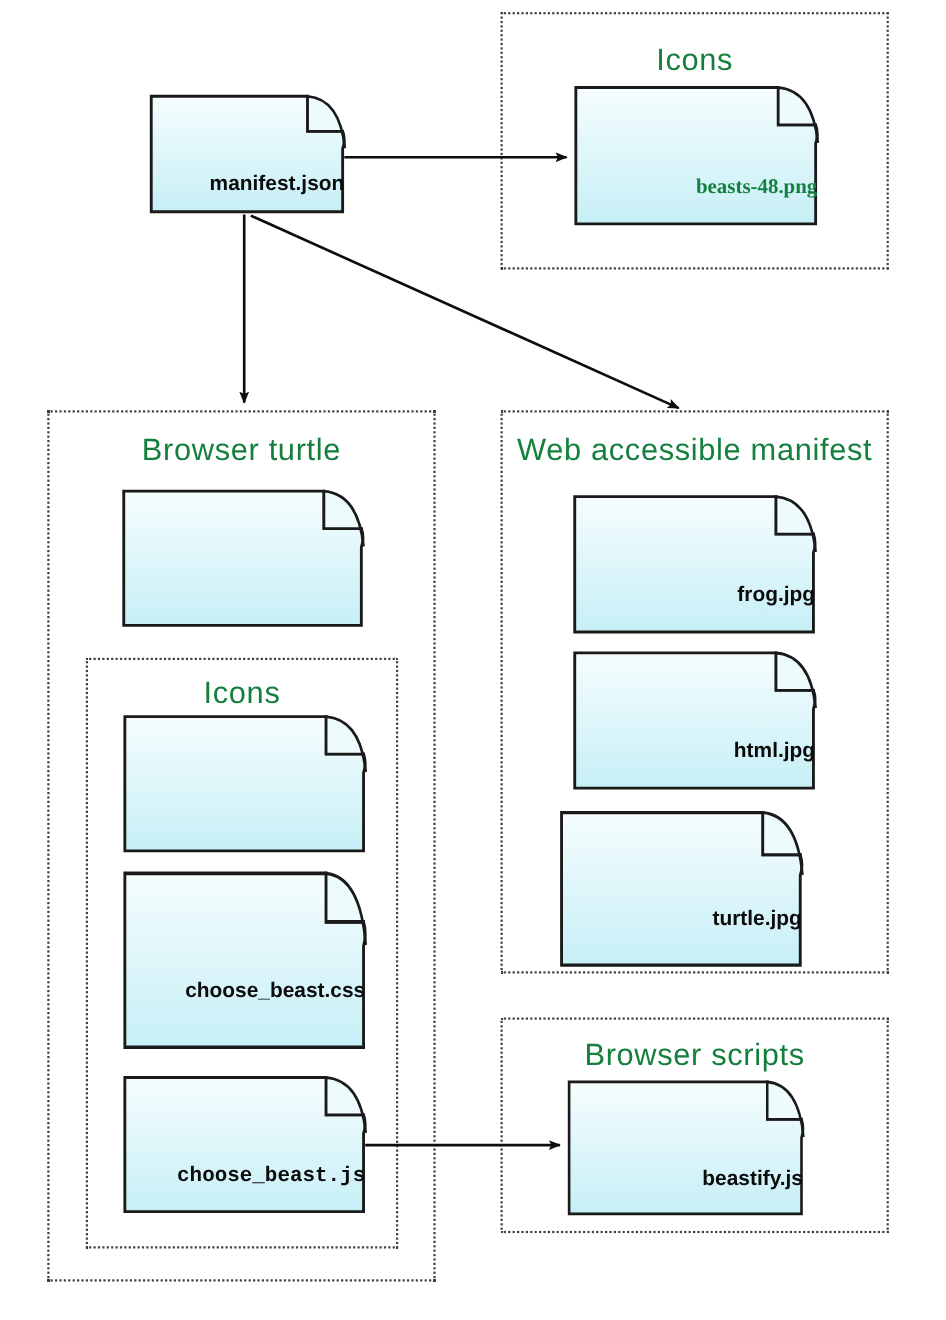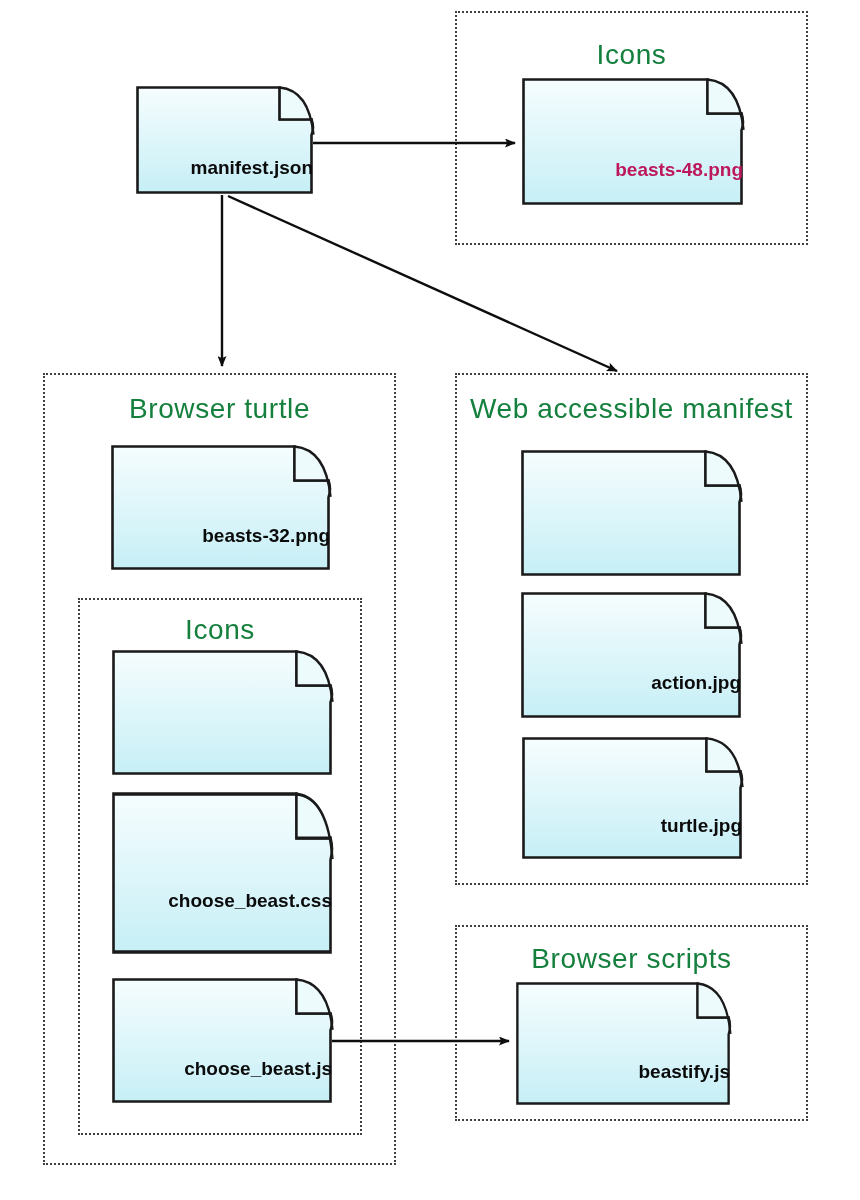--- a/index.html
+++ b/index.html
@@ -115,34 +115,33 @@
         <svg viewBox="0 0 221 127" preserveAspectRatio="none">
           <defs>
             <linearGradient id="grad-beasts-48-png" x1="0" y1="0" x2="0" y2="1">
               <stop offset="0%" stop-color="#f6fdfe"></stop>
               <stop offset="100%" stop-color="#c6eff6"></stop>
             </linearGradient>
           </defs>
           <path d="M1.5,1.5 L185.5,1.5 L185.5,35.5 L219.5,35.5 Q222.5,44 219.5,52.5 L219.5,125.5 L1.5,125.5 Z" fill="url(#grad-beasts-48-png)" stroke="#1a1a1a" stroke-width="2.6" stroke-linejoin="miter"></path>
           <path d="M185.5,1.5 Q216.78,4.220000000000001 221.5,51.82 L219.5,35.5 L185.5,35.5 Z" fill="#eefbfd" stroke="#1a1a1a" stroke-width="2.4" stroke-linejoin="miter"></path>
         </svg>
-        <div class="file-label" style="font-size: 19px; color: #be185d;">beasts-48.png</div>
+        <div class="file-label" style="font-size: 19px; color: #15803d; font-family: Liberation Serif, serif;">beasts-48.png</div>
       </div>
       <div class="file" style="left: 111px; top: 445px; width: 219px; height: 125px;">
         <svg viewBox="0 0 219 125" preserveAspectRatio="none">
           <defs>
             <linearGradient id="grad-beasts-32-png" x1="0" y1="0" x2="0" y2="1">
               <stop offset="0%" stop-color="#f6fdfe"></stop>
               <stop offset="100%" stop-color="#c6eff6"></stop>
             </linearGradient>
           </defs>
           <path d="M1.5,1.5 L183.5,1.5 L183.5,35.5 L217.5,35.5 Q220.5,44 217.5,52.5 L217.5,123.5 L1.5,123.5 Z" fill="url(#grad-beasts-32-png)" stroke="#1a1a1a" stroke-width="2.6" stroke-linejoin="miter"></path>
           <path d="M183.5,1.5 Q214.78,4.220000000000001 219.5,51.82 L217.5,35.5 L183.5,35.5 Z" fill="#eefbfd" stroke="#1a1a1a" stroke-width="2.4" stroke-linejoin="miter"></path>
         </svg>
-        <div class="file-label" style="font-size: 19px; color: rgb(11, 11, 11);">beasts-32.png</div>
       </div>
       <div class="file" style="left: 112px; top: 650px; width: 220px; height: 125px;">
         <svg viewBox="0 0 220 125" preserveAspectRatio="none">
           <defs>
             <linearGradient id="grad-choose-beast-html" x1="0" y1="0" x2="0" y2="1">
               <stop offset="0%" stop-color="#f6fdfe"></stop>
               <stop offset="100%" stop-color="#c6eff6"></stop>
             </linearGradient>
           </defs>
           <path d="M1.5,1.5 L184.5,1.5 L184.5,35.5 L218.5,35.5 Q221.5,44 218.5,52.5 L218.5,123.5 L1.5,123.5 Z" fill="url(#grad-choose-beast-html)" stroke="#1a1a1a" stroke-width="2.6" stroke-linejoin="miter"></path>
@@ -166,48 +165,49 @@
         <svg viewBox="0 0 220 125" preserveAspectRatio="none">
           <defs>
             <linearGradient id="grad-choose-beast-js" x1="0" y1="0" x2="0" y2="1">
               <stop offset="0%" stop-color="#f6fdfe"></stop>
               <stop offset="100%" stop-color="#c6eff6"></stop>
             </linearGradient>
           </defs>
           <path d="M1.5,1.5 L184.5,1.5 L184.5,35.5 L218.5,35.5 Q221.5,44 218.5,52.5 L218.5,123.5 L1.5,123.5 Z" fill="url(#grad-choose-beast-js)" stroke="#1a1a1a" stroke-width="2.6" stroke-linejoin="miter"></path>
           <path d="M184.5,1.5 Q215.78,4.220000000000001 220.5,51.82 L218.5,35.5 L184.5,35.5 Z" fill="#eefbfd" stroke="#1a1a1a" stroke-width="2.4" stroke-linejoin="miter"></path>
         </svg>
-        <div class="file-label" style="font-size: 19px; color: rgb(11, 11, 11);">choose_beast.js</div>
+        <div class="file-label" style="font-size: 19px; color: rgb(11, 11, 11); font-family: Liberation Mono, monospace;">choose_beast.js</div>
       </div>
       <div class="file" style="left: 521px; top: 450px; width: 220px; height: 126px;">
         <svg viewBox="0 0 220 126" preserveAspectRatio="none">
           <defs>
             <linearGradient id="grad-frog-jpg" x1="0" y1="0" x2="0" y2="1">
               <stop offset="0%" stop-color="#f6fdfe"></stop>
               <stop offset="100%" stop-color="#c6eff6"></stop>
             </linearGradient>
           </defs>
           <path d="M1.5,1.5 L184.5,1.5 L184.5,35.5 L218.5,35.5 Q221.5,44 218.5,52.5 L218.5,124.5 L1.5,124.5 Z" fill="url(#grad-frog-jpg)" stroke="#1a1a1a" stroke-width="2.6" stroke-linejoin="miter"></path>
           <path d="M184.5,1.5 Q215.78,4.220000000000001 220.5,51.82 L218.5,35.5 L184.5,35.5 Z" fill="#eefbfd" stroke="#1a1a1a" stroke-width="2.4" stroke-linejoin="miter"></path>
         </svg>
+        <div class="file-label" style="font-size: 19px; color: rgb(11, 11, 11);">frog.jpg</div>
       </div>
       <div class="file" style="left: 521px; top: 592px; width: 220px; height: 126px;">
         <svg viewBox="0 0 220 126" preserveAspectRatio="none">
           <defs>
             <linearGradient id="grad-snake-jpg" x1="0" y1="0" x2="0" y2="1">
               <stop offset="0%" stop-color="#f6fdfe"></stop>
               <stop offset="100%" stop-color="#c6eff6"></stop>
             </linearGradient>
           </defs>
           <path d="M1.5,1.5 L184.5,1.5 L184.5,35.5 L218.5,35.5 Q221.5,44 218.5,52.5 L218.5,124.5 L1.5,124.5 Z" fill="url(#grad-snake-jpg)" stroke="#1a1a1a" stroke-width="2.6" stroke-linejoin="miter"></path>
           <path d="M184.5,1.5 Q215.78,4.220000000000001 220.5,51.82 L218.5,35.5 L184.5,35.5 Z" fill="#eefbfd" stroke="#1a1a1a" stroke-width="2.4" stroke-linejoin="miter"></path>
         </svg>
-        <div class="file-label" style="font-size: 19px; color: rgb(11, 11, 11);">action.jpg</div>
-      </div>
-      <div class="file" style="left: 522px; top: 737px; width: 220px; height: 122px;">
+        <div class="file-label" style="font-size: 19px; color: rgb(11, 11, 11);">html.jpg</div>
+      </div>
+      <div class="file" style="left: 509px; top: 737px; width: 220px; height: 142px;">
         <svg viewBox="0 0 220 126" preserveAspectRatio="none">
           <defs>
             <linearGradient id="grad-turtle-jpg" x1="0" y1="0" x2="0" y2="1">
               <stop offset="0%" stop-color="#f6fdfe"></stop>
               <stop offset="100%" stop-color="#c6eff6"></stop>
             </linearGradient>
           </defs>
           <path d="M1.5,1.5 L184.5,1.5 L184.5,35.5 L218.5,35.5 Q221.5,44 218.5,52.5 L218.5,124.5 L1.5,124.5 Z" fill="url(#grad-turtle-jpg)" stroke="#1a1a1a" stroke-width="2.6" stroke-linejoin="miter"></path>
           <path d="M184.5,1.5 Q215.78,4.220000000000001 220.5,51.82 L218.5,35.5 L184.5,35.5 Z" fill="#eefbfd" stroke="#1a1a1a" stroke-width="2.4" stroke-linejoin="miter"></path>
         </svg>

